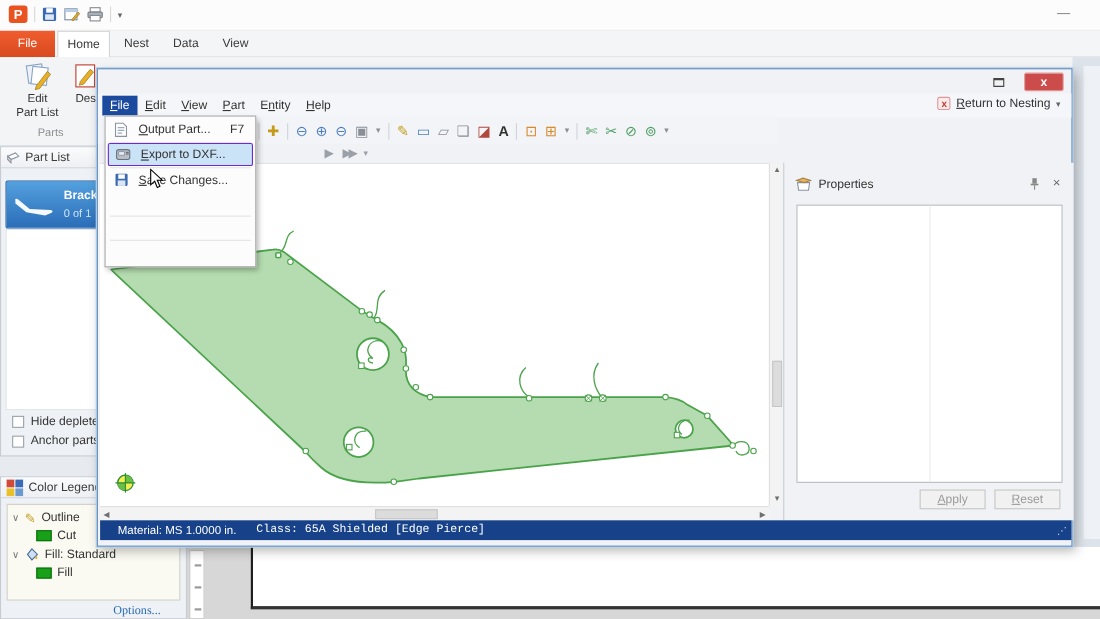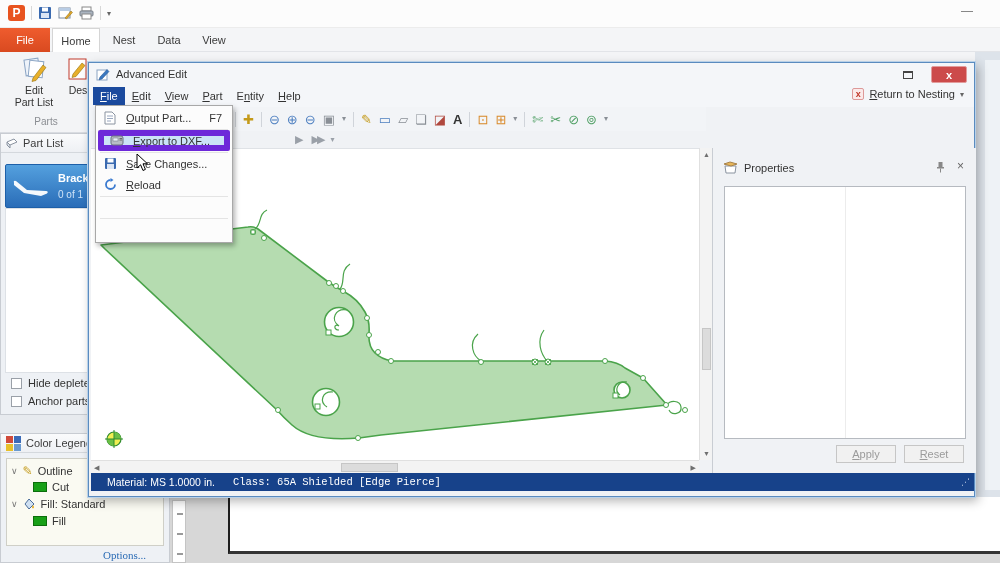--- a/index.html
+++ b/index.html
@@ -98,21 +98,21 @@
   .grip { margin-left:auto; margin-right:4px; color:#cdd8ea; font-size:9px; }
 
   
   .filemenu { left:95px; top:105px; width:138px; height:138px; background:#fcfcfc; border:1px solid #a8a8a8;
     box-shadow:2px 3px 5px rgba(0,0,0,.3); z-index:50; }
   .fm-item { position:absolute; left:1px; right:1px; height:21px; display:flex; align-items:center; }
   .fm-item .ic { width:14px; height:14px; margin-left:6px; display:flex; align-items:center; justify-content:center; }
   .fm-item .lb { margin-left:9px; white-space:nowrap; }
   .fm-item .sc { margin-left:auto; margin-right:9px; }
   .fm-sep { position:absolute; left:4px; right:4px; height:1px; background:#e4e4e4; }
-  .fm-hl { background:#cbe3f7; border:6px solid #6d28d9; border-radius:2px; margin:0 1px; }
+  .fm-hl { background:#cbe3f7; border:1px solid #6d28d9; border-radius:2px; margin:0 1px; }
   u { text-decoration:underline; }
 
   .icon-svg { display:block; }
 </style>
 </head>
 <body>
 
 <div class="screen">
 
   <div class="abs titlebar">
@@ -234,27 +234,20 @@
   <div class="abs ruler">
     <span class="tick" style="top:12px;"></span>
     <span class="tick" style="top:32px;"></span>
     <span class="tick" style="top:52px;"></span>
   </div>
   <div class="abs sheet"></div>
   <div class="abs right-strip"></div>
   <div class="abs right-strip-inner"></div>
 
   <div class="abs dialog">
-    <div class="dlg-title">
-      <svg class="icon-svg" style="margin-left:7px;" width="14" height="13" viewBox="0 0 14 13">
-        <rect x="1" y="2" width="10" height="10" fill="#fff" stroke="#8aa4c4"></rect>
-        <path d="M4,9 L11,1.5 L13,3.5 L6,11 L3,11.8 Z" fill="#3a78c0" stroke="#1d4e8c" stroke-width="0.5"></path>
-      </svg>
-      <span class="t">Advanced Edit</span>
-    </div>
     <div class="maxi">
         <i></i>
       </div>
     <div class="closer">x</div>
 
     <div class="menubar">
       <span class="mitem sel"><u>F</u>ile</span>
       <span class="mitem"><u>E</u>dit</span>
       <span class="mitem"><u>V</u>iew</span>
       <span class="mitem"><u>P</u>art</span>
@@ -424,29 +417,20 @@
     <div class="fm-item" style="top:47px;">
       <span class="ic">
         <svg class="icon-svg" width="13" height="13" viewBox="0 0 13 13">
             <rect x="1" y="1" width="11" height="11" rx="1" fill="#3a6ab0"></rect>
             <rect x="3.5" y="1.5" width="6" height="4" fill="#fff"></rect>
             <rect x="3" y="7" width="7" height="5" fill="#dce6f5"></rect>
           </svg>
       </span>
       <span class="lb"><u>S</u>ave Changes...</span>
     </div>
-    <div class="fm-item" style="top:68px;">
-      <span class="ic">
-        <svg class="icon-svg" width="13" height="13" viewBox="0 0 13 13" fill="none">
-            <path d="M11,6.5 A4.5,4.5 0 1 1 6.5,2" stroke="#3a7ad0" stroke-width="1.8"></path>
-            <path d="M6.5,0 L9.5,2 L6.5,4 Z" fill="#3a7ad0"></path>
-          </svg>
-      </span>
-      <span class="lb"><u>R</u>eload</span>
-    </div>
     <div class="fm-sep" style="top:90px;"></div>
     <div class="fm-sep" style="top:112px;"></div>
   </div>
 
   <svg class="abs" style="left:136px;top:153px;z-index:99;" width="13" height="19" viewBox="0 0 13 19">
     <path d="M1,1 L1,15 L4.6,11.8 L7,17.5 L9.4,16.4 L7,10.8 L11.5,10.8 Z" fill="#fff" stroke="#000" stroke-width="1"></path>
   </svg>
 
 </div>
 

